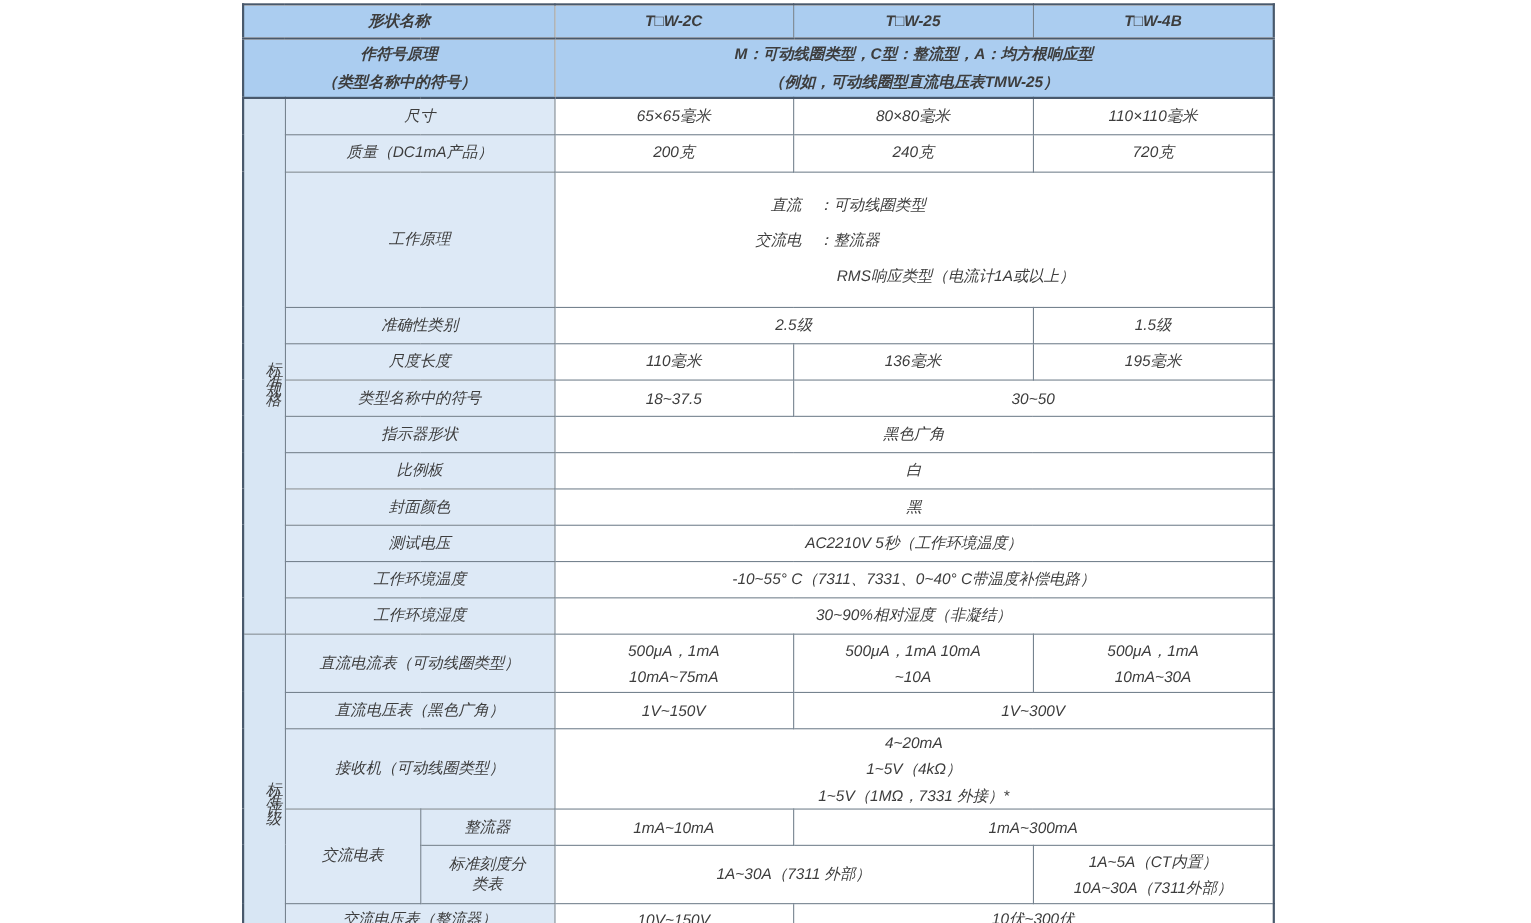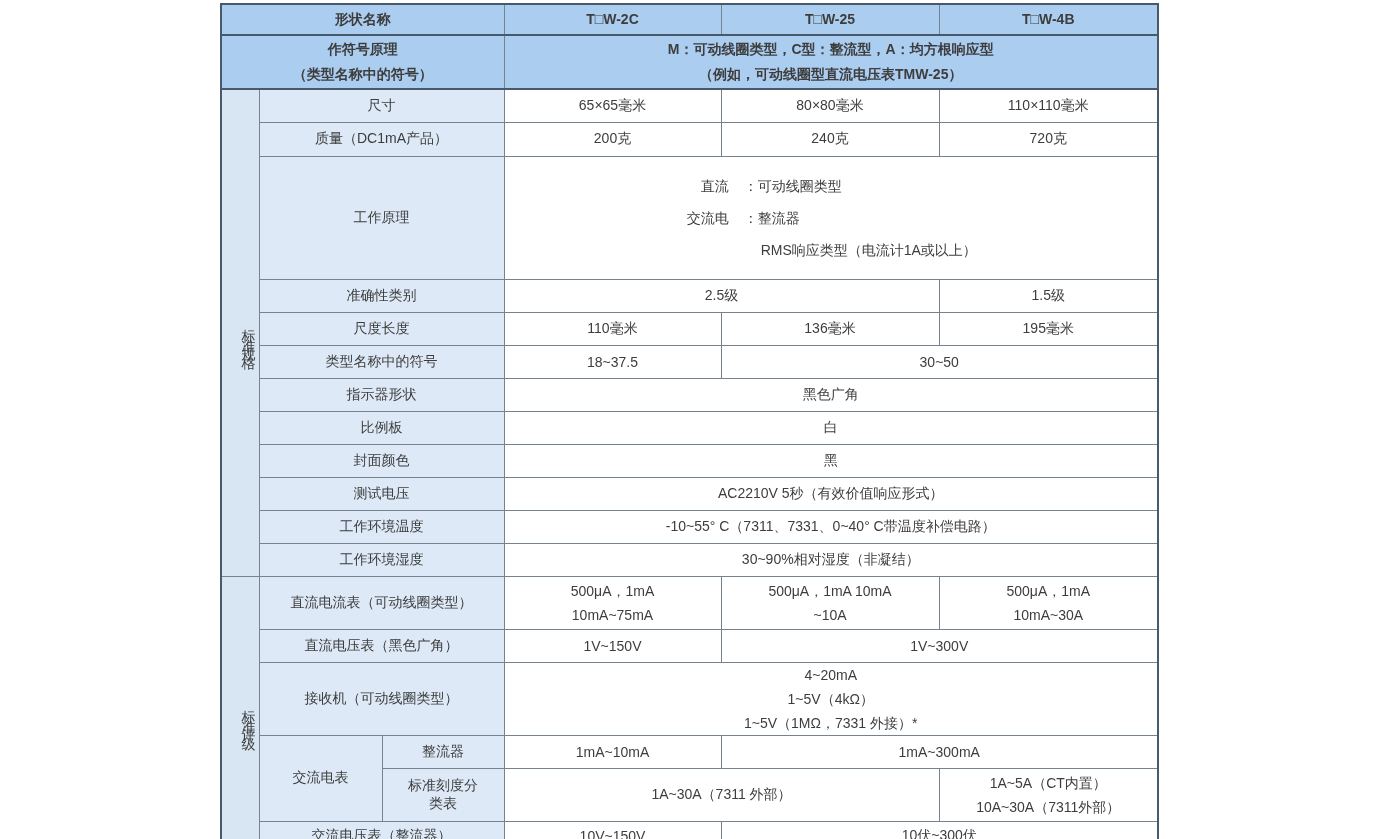--- a/index.html
+++ b/index.html
@@ -23,20 +23,21 @@
     border-collapse:collapse;table-layout:fixed;width:937px;
     border:2px solid var(--border-dark);
   }
   td,th{
     border:1px solid var(--border);
     padding:0 20px;
     text-align:center;vertical-align:middle;
     font-size:14px;font-weight:normal;
     background:var(--cell-bg);
     overflow:hidden;
+    font-style:italic;
   }
   .hdr{background:var(--header-bg);font-weight:bold;line-height:25px;}
   .lbl{background:var(--label-bg);}
   .grp{background:var(--group-bg);}
   tr.h1 th{border-bottom-width:2px;border-bottom-color:var(--border-dark);}
   tr.h2 th,tr.h2 td{border-bottom-width:2px;border-bottom-color:var(--border-dark);margin-left:11px;}
   .r31{height:31px}.r54{height:54px}.r33{height:33px}.r34{height:34px}
   .r108{height:108px}.r53{height:53px}.r72{height:72px}
   .two-line div{line-height:24px;}
   .three-line div{line-height:24px;}
@@ -142,21 +143,21 @@
         <td colspan="3">白</td>
       </tr>
 
       <tr class="r33">
         <td class="lbl" colspan="2">封面颜色</td>
         <td colspan="3">黑</td>
       </tr>
 
       <tr class="r33">
         <td class="lbl" colspan="2">测试电压</td>
-        <td colspan="3">AC2210V 5秒（有效价值响应形式）</td>
+        <td colspan="3">AC2210V 5秒（工作环境温度）</td>
       </tr>
 
       <tr class="r33">
         <td class="lbl" colspan="2">工作环境温度</td>
         <td colspan="3">-10~55° C（7311、7331、0~40° C带温度补偿电路）</td>
       </tr>
 
       <tr class="r33">
         <td class="lbl" colspan="2">工作环境湿度</td>
         <td colspan="3">30~90%相对湿度（非凝结）</td>

